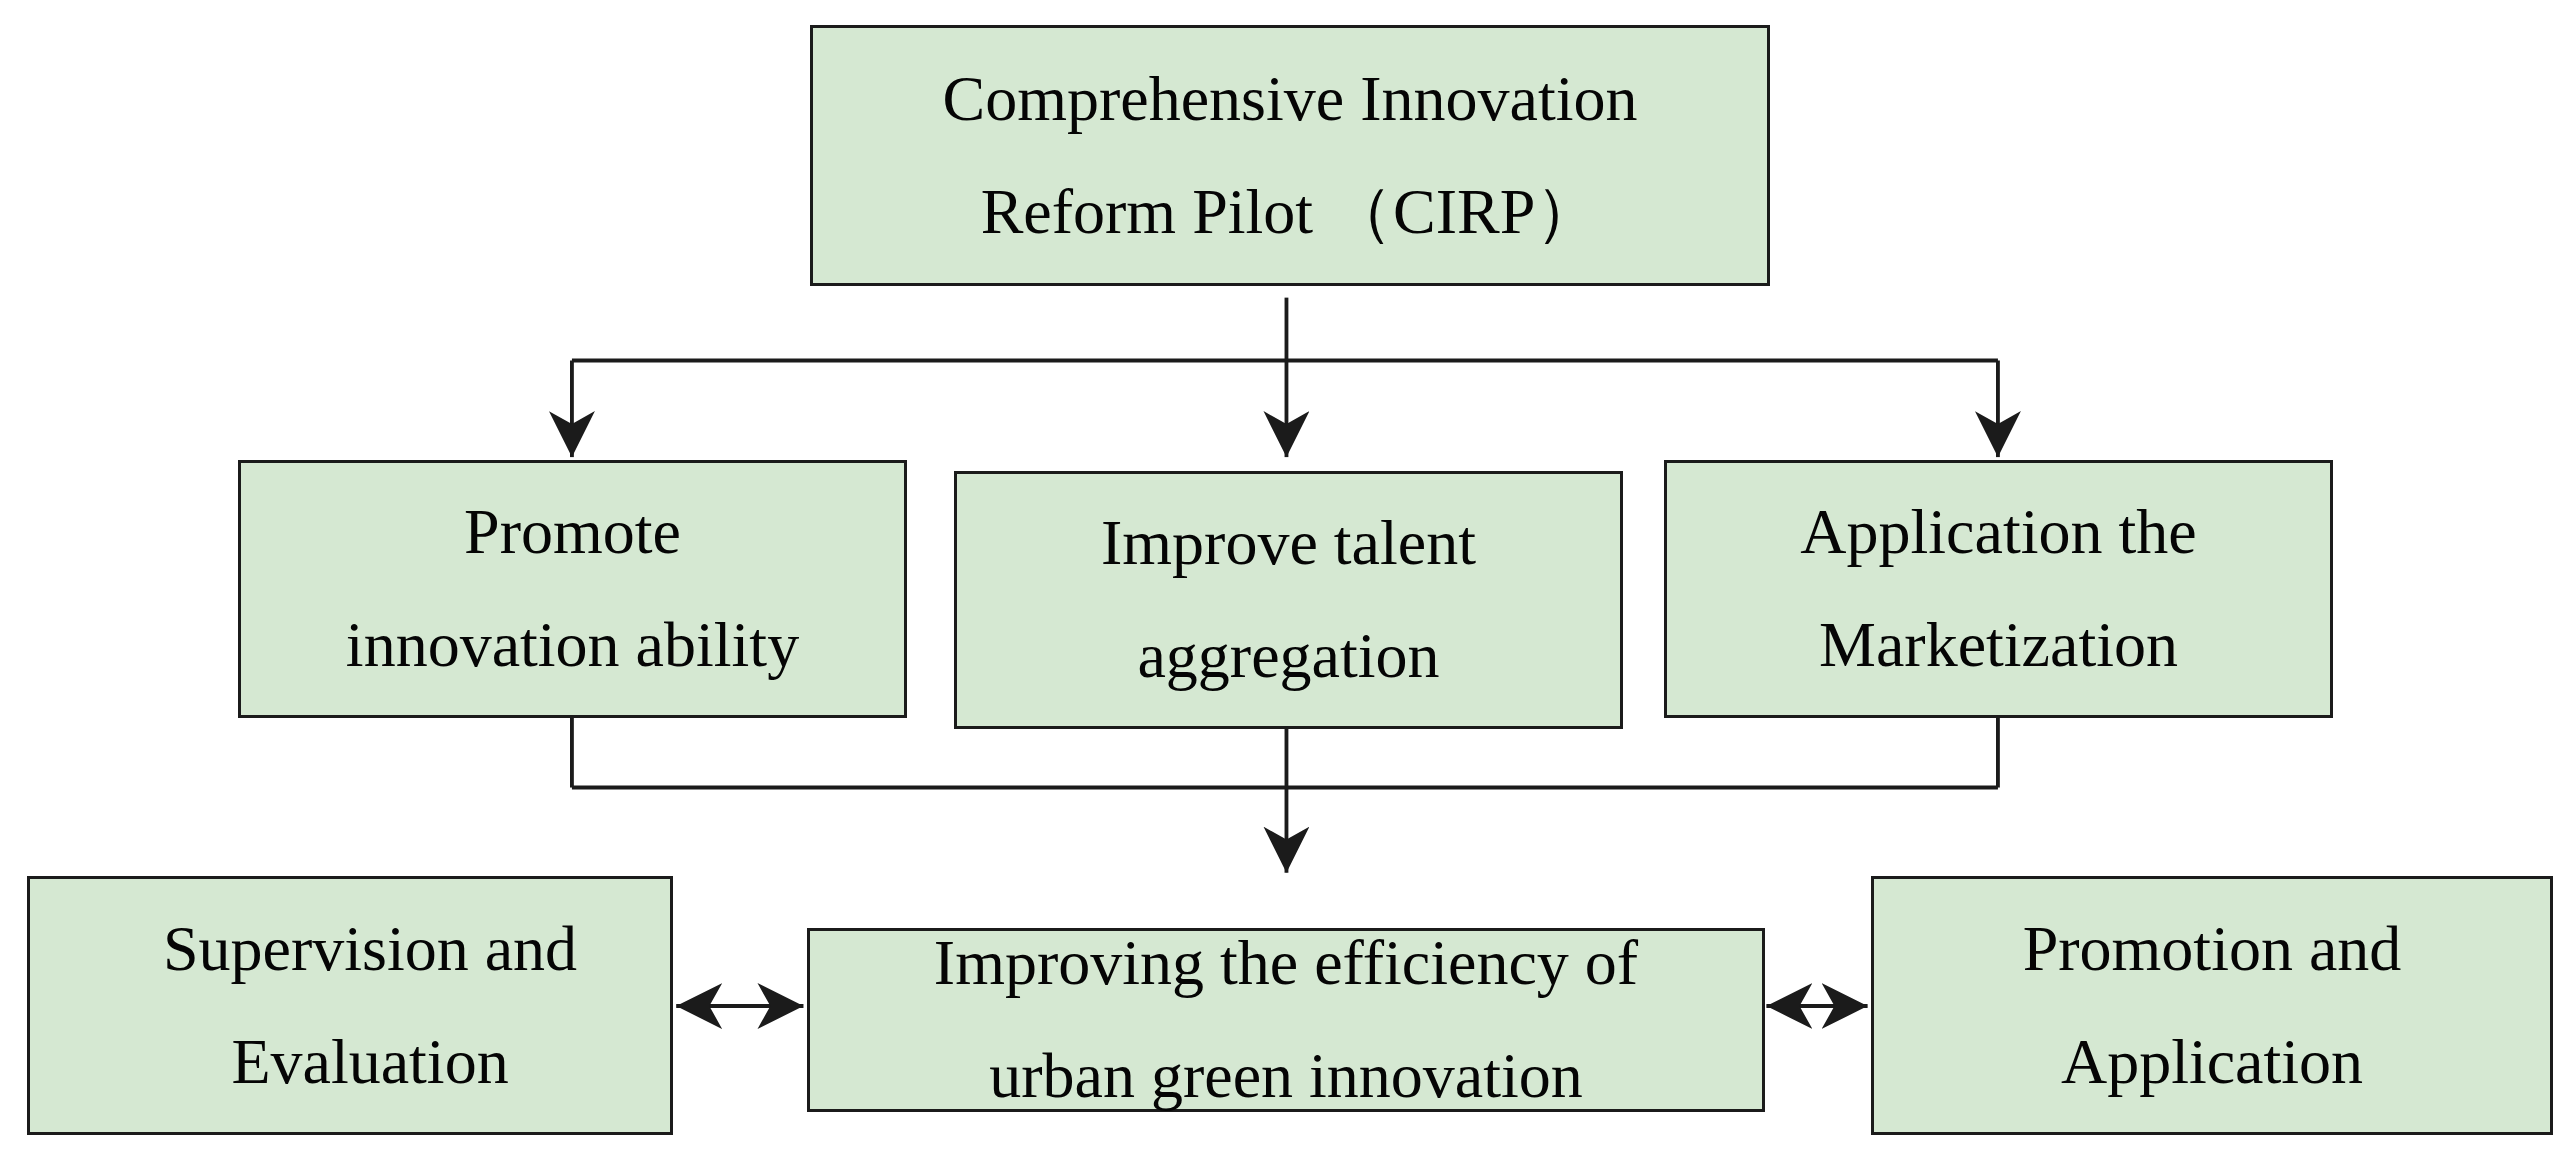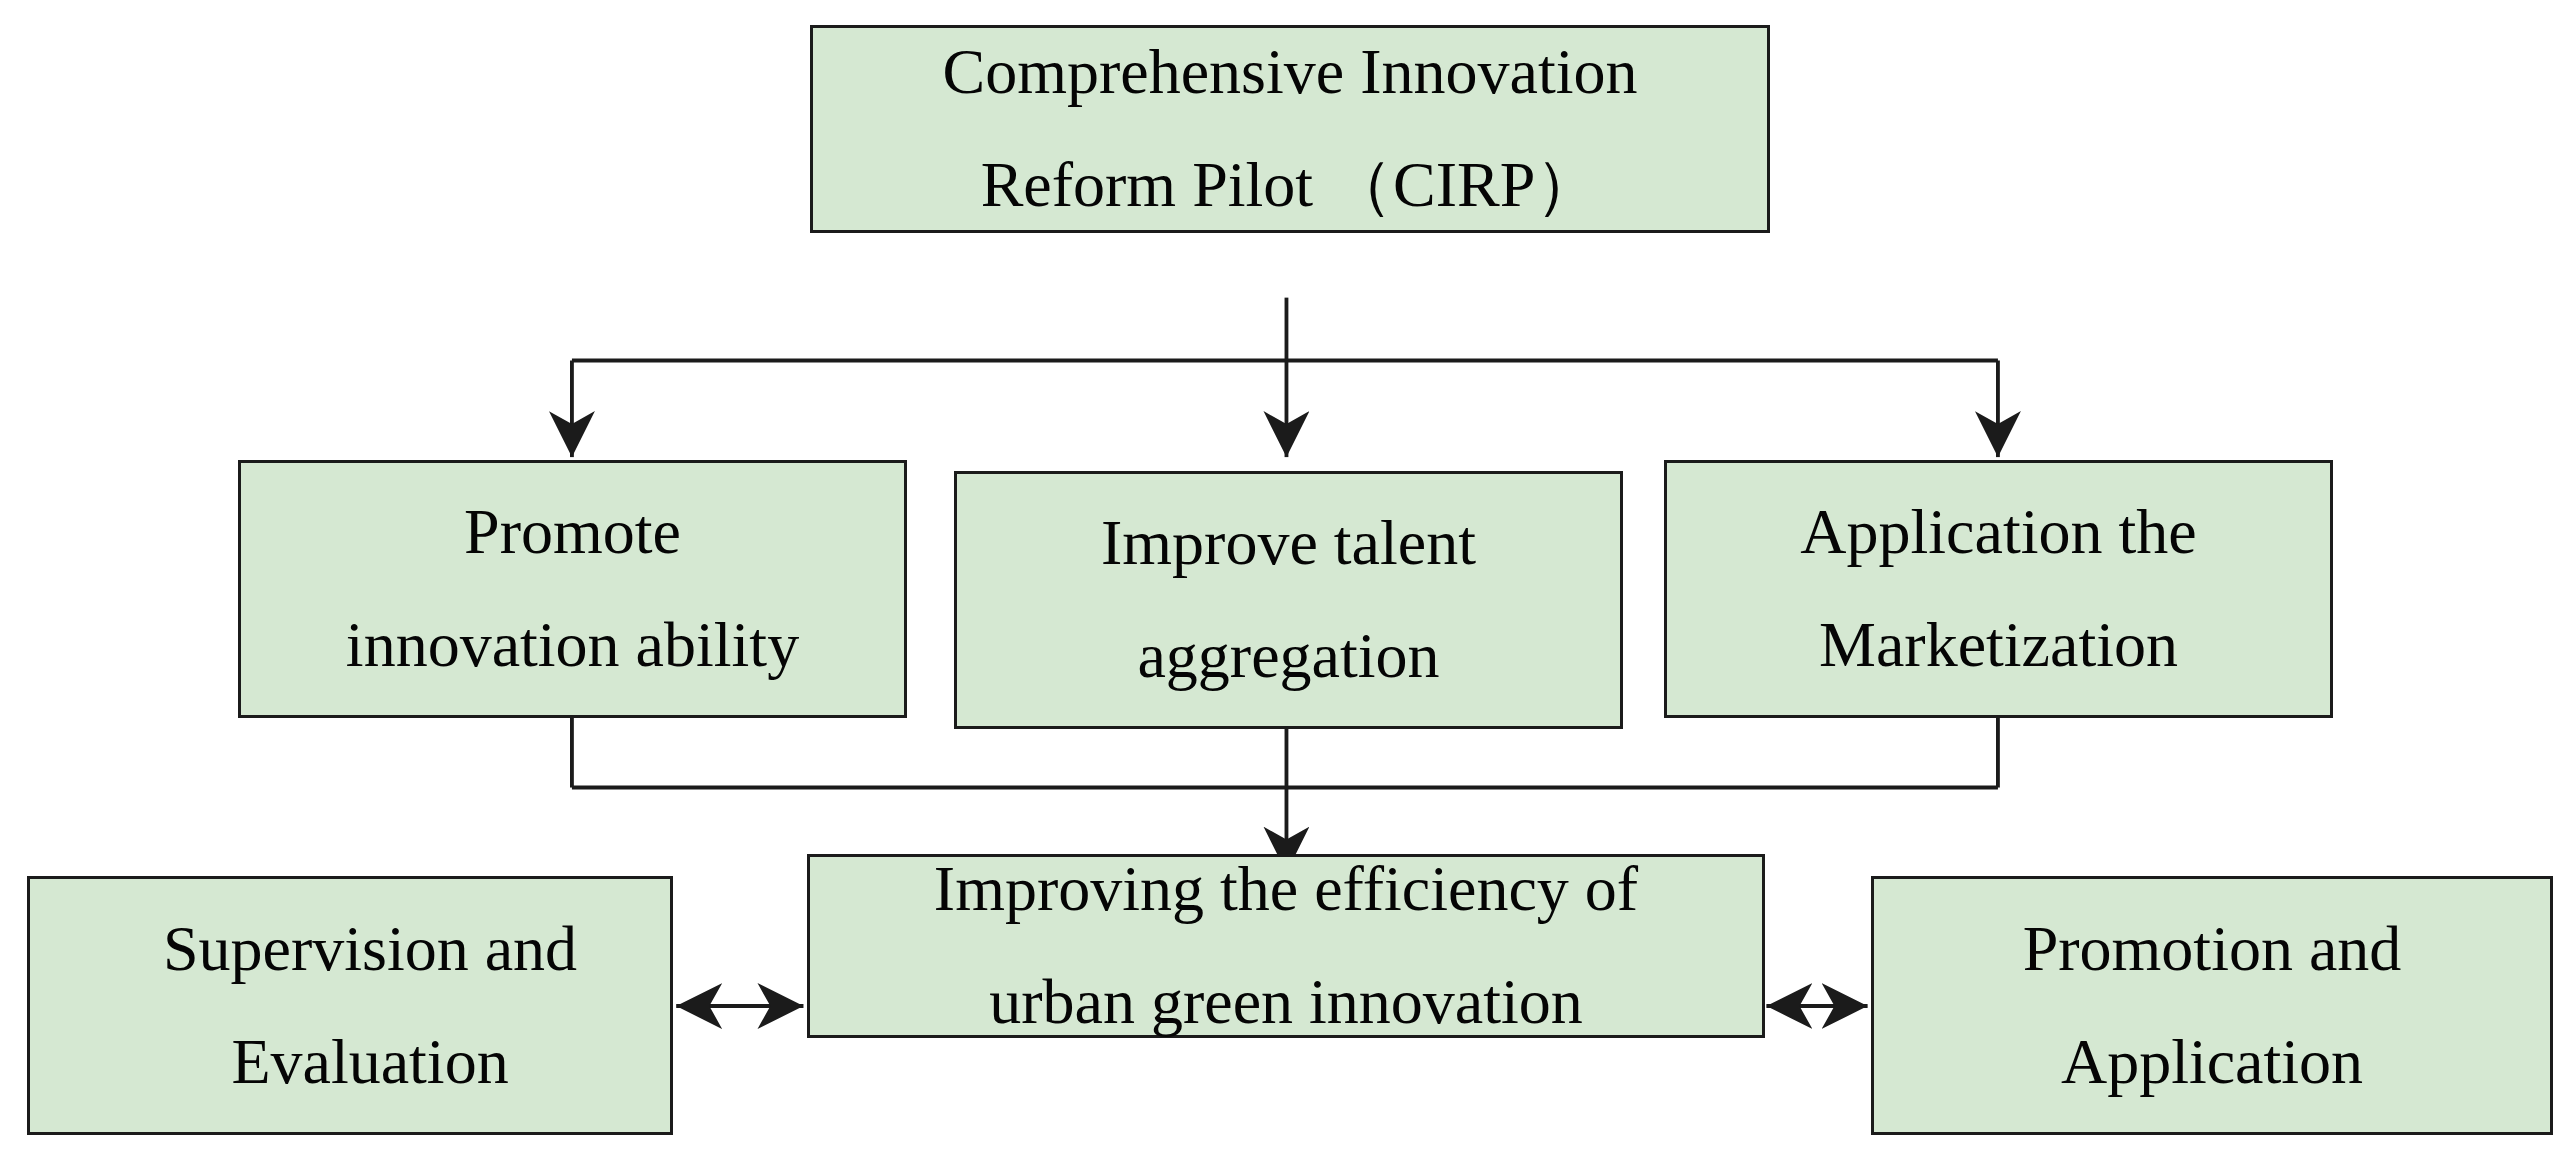--- a/index.html
+++ b/index.html
@@ -38,26 +38,26 @@
     flex-direction: column;
     justify-content: center;
     align-items: center;
     text-align: center;
     color: var(--text);
     font-size: 64px;
     line-height: 1.76;
   }
   .box .txt { white-space: nowrap; }
 
-  .box-top        { left: 810px; top: 25px;   width: 960px; height: 208px; align-items: center; }
+  .box-top        { left: 810px; top: 25px;   width: 960px; height: 261px; align-items: center; }
   .box-mid-left   { left: 238px;  top: 460px;  width: 669px;  height: 258px; }
   .box-mid-center { left: 954px; top: 471px;  width: 669px;  height: 258px; }
   .box-mid-right  { left: 1664px; top: 460px;  width: 669px;  height: 258px; }
   .box-bot-left   { left: 27px;   top: 876px; width: 646px;  height: 259px; padding-left: 40px; }
-  .box-bot-center { left: 807px; top: 854px; width: 958px; height: 184px; }
+  .box-bot-center { left: 807px; top: 928px; width: 958px; height: 184px; }
   .box-bot-right  { left: 1871px; top: 876px; width: 682px;  height: 259px; }
 </style>
 </head>
 <body>
 
 <div class="canvas">
 
   <svg class="connectors" viewBox="0 0 3360 1510" aria-hidden="true">
     <defs>
       <marker id="arrowhead" viewBox="0 0 10 10" refX="10" refY="5" markerWidth="12" markerHeight="12" orient="auto-start-reverse" markerUnits="strokeWidth">

